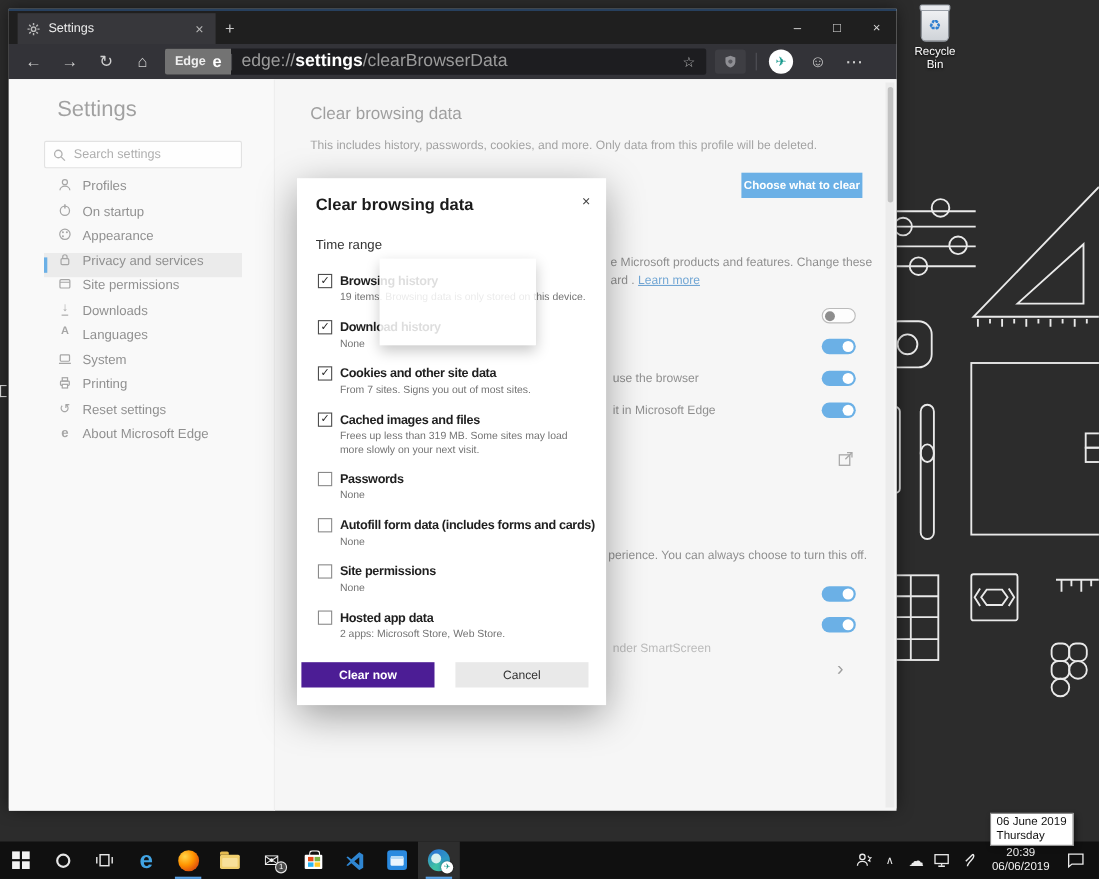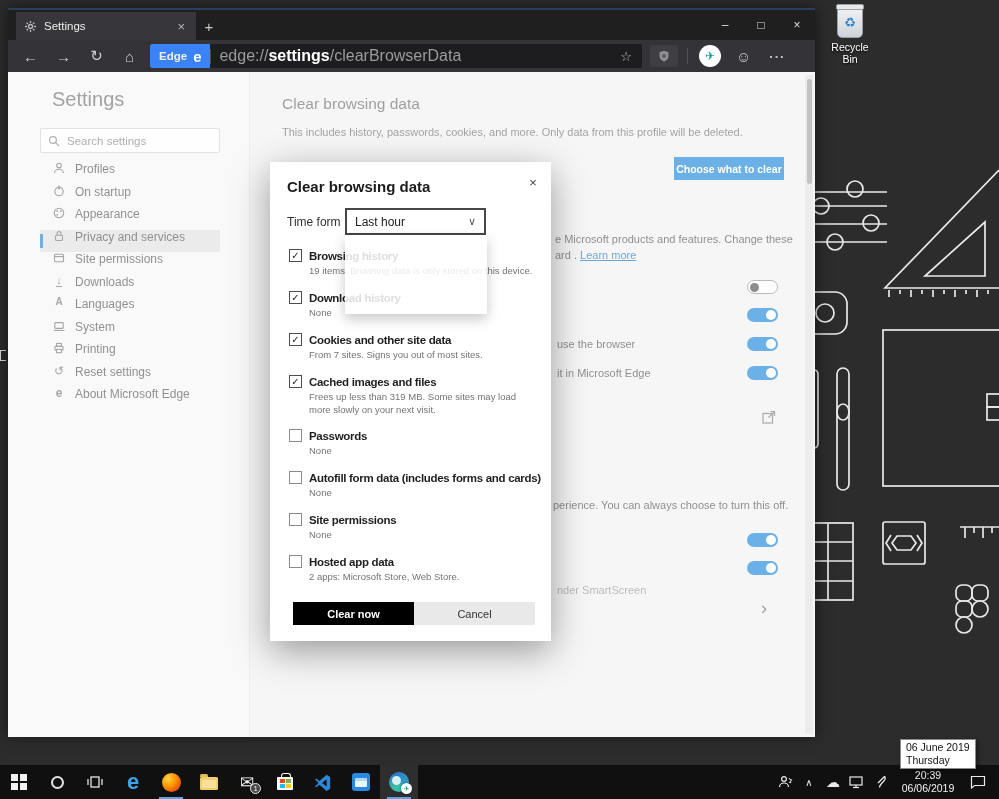--- a/index.html
+++ b/index.html
@@ -26,21 +26,21 @@
   .tab-gear { width:13px; height:13px; margin-right:7px; flex:none; }
   .tab-title { font-size:11.5px; color:#ececec; flex:1; }
   .tab-close { color:#b5b5b5; font-size:13px; padding:0 3px; cursor:default; }
   .newtab { width:26px; height:28px; color:#c7c7c7; font-size:15px; display:flex; align-items:center; justify-content:center; }
   .win-controls { position:absolute; right:0; top:0; height:30px; display:flex; }
   .win-btn { width:36px; height:30px; display:flex; align-items:center; justify-content:center; color:#dcdcdc; font-size:12px; }
 
   .toolbar { height:32px; background:#333338; display:flex; align-items:center; padding:0 6px; }
   .nav-btn { width:33px; height:26px; display:flex; align-items:center; justify-content:center; color:#cfcfcf; font-size:15px; }
   .addressbar { flex:1; max-width:492px; height:24px; margin:0 4px; background:#1d1d20; border-radius:2px; display:flex; align-items:center; overflow:hidden; }
-  .edge-badge { height:24px; background:#3b82f6; display:flex; align-items:center; padding:0 9px; }
+  .edge-badge { height:24px; background:#737373; display:flex; align-items:center; padding:0 9px; }
   .edge-badge-label { color:#efefef; font-size:11.5px; font-weight:600; margin-right:6px; }
   .edge-badge-logo { color:#fff; font-size:15px; font-weight:700; line-height:1; }
   .addr-sep { width:1px; height:15px; background:#4b4b4f; margin-right:8px; }
   .url { font-size:16px; color:#9b9b9b; white-space:nowrap; flex:1; }
   .url b { color:#fff; font-weight:700; }
   .addr-star { color:#bdbdbd; font-size:13px; padding:0 10px; }
   .tb-right { display:flex; align-items:center; }
   .shield-box { width:28px; height:22px; background:#3e3e43; border-radius:3px; display:flex; align-items:center; justify-content:center; margin:0 4px; }
   .tb-sep { width:1px; height:16px; background:#525257; margin:0 5px; }
   .ext-circle { width:22px; height:22px; border-radius:50%; background:#fff; display:flex; align-items:center; justify-content:center; margin:0 6px; }
@@ -94,21 +94,21 @@
     box-shadow:0 5px 12px rgba(0,0,0,0.22); z-index:20; }
   .d-rows { position:absolute; left:19px; top:86px; width:250px; }
   .d-row { position:relative; padding-left:20px; margin-bottom:12px; min-height:30px; }
   .d-cb { position:absolute; left:0; top:1px; width:13px; height:13px; border:1px solid #8a8a8a; background:#fff;
     display:flex; align-items:center; justify-content:center; font-size:10px; color:#1d1d1d; line-height:1; }
   .d-row.checked .d-cb { border-color:#4d4d4d; }
   .d-label { font-size:11.5px; font-weight:700; color:#1f1f1f; letter-spacing:-0.3px; white-space:nowrap; line-height:16px; }
   .d-detail { font-size:9.5px; color:#737373; line-height:13px; white-space:nowrap; }
   .d-row:nth-child(4) .d-detail { white-space:normal; width:226px; }
   .d-btn { position:absolute; top:440px; width:121px; height:23px; display:flex; align-items:center; justify-content:center; font-size:11px; }
-  .d-clear { left:23px; background:#000000; color:#fff; font-weight:700; }
+  .d-clear { left:4px; background:#4c1d95; color:#fff; font-weight:700; }
   .d-cancel { left:144px; background:#e9e9e9; color:#333; }
 
   
   .taskbar { position:absolute; left:0; bottom:0; width:999px; height:34px; background:#101010; display:flex; align-items:stretch; }
   .tb-cell { width:38px; display:flex; align-items:center; justify-content:center; position:relative; }
   .tb-cell.active { background:#2e2e2e; }
   .underline { position:absolute; bottom:0; left:7px; right:7px; height:2px; background:#5aa3e8; }
   .start-grid { display:grid; grid-template-columns:7px 7px; grid-template-rows:7px 7px; gap:1.5px; }
   .start-grid i { background:#f2f2f2; }
   .cortana-ring { width:13px; height:13px; border:2px solid #e6e6e6; border-radius:50%; }
@@ -408,25 +408,21 @@
       </main>
 
       <div class="dim"></div>
       <div class="scrollbar">
           <div class="scroll-thumb"></div>
         </div>
 
       <div class="dialog">
         <div class="d-title">Clear browsing data</div>
         <div class="d-close">×</div>
-        <div class="d-range-label">Time form</div>
-        <div class="d-select">
-          <span>Last hour</span>
-          <span class="chev">∨</span>
-        </div>
+        <div class="d-range-label">Time range</div>
         <div class="d-droppanel"></div>
 
         <div class="d-rows">
           <div class="d-row checked">
             <span class="d-cb">✓</span>
             <div class="d-label">Browsing history</div>
             <div class="d-detail">19 items. Browsing data is only stored on this device.</div>
           </div>
           <div class="d-row checked">
             <span class="d-cb">✓</span>

